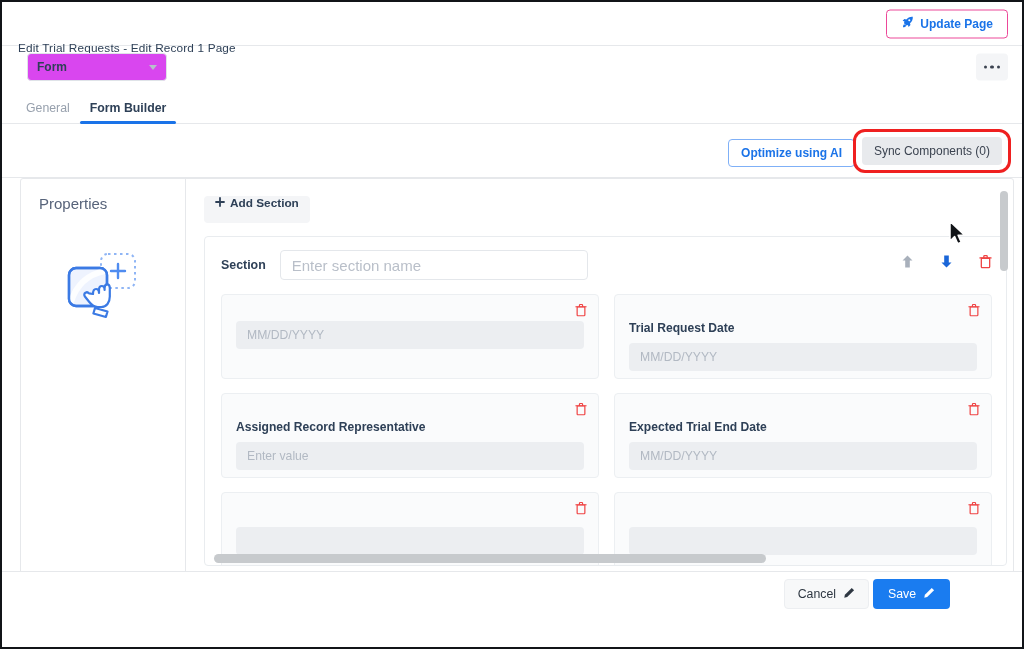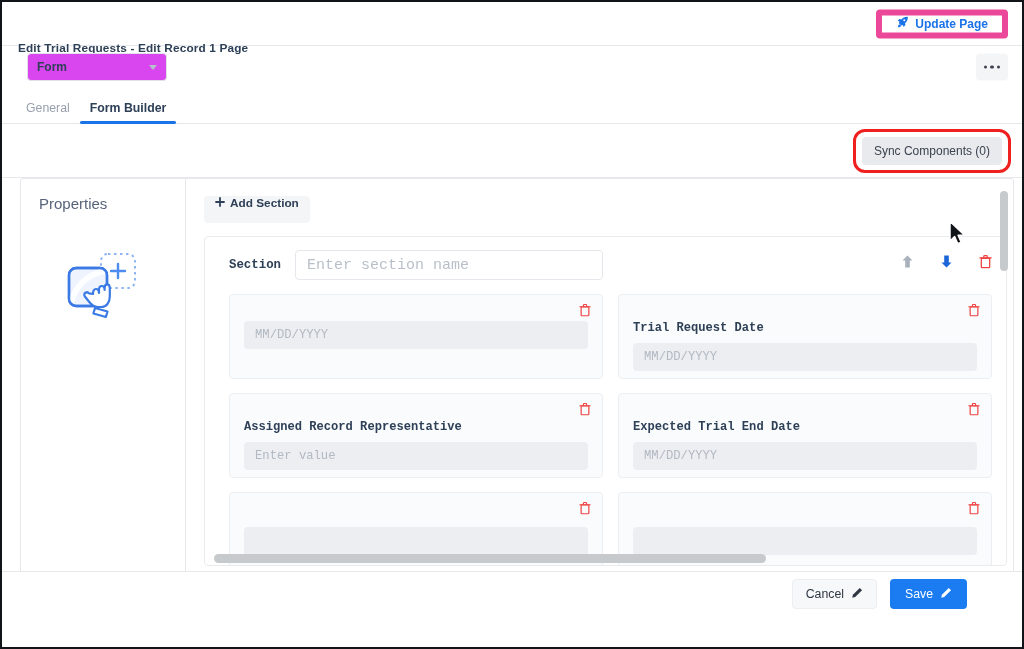--- a/index.html
+++ b/index.html
@@ -43,33 +43,33 @@
   
   .crumbrow {
     position: relative;
     height: 44px;
     border-bottom: 1px solid #e6e8eb;
     display: flex; align-items: center;
   }
   .breadcrumb {
     margin-left: 16px;
     font-size: 11.8px;
-    font-weight: bold;
+    font-weight: normal;
     color: #2e4057;
     letter-spacing: .15px;
     white-space: nowrap;
     margin-top: 48px;
   }
   .update-btn {
     position: absolute; right: 14px; top: 50%;
     transform: translateY(-50%);
     height: 29px;
     display: flex; align-items: center; gap: 6px;
     padding: 0 14px;
-    border: 6px solid #ec4899;
+    border: 1px solid #ec4899;
     border-radius: 4px;
     background: #ffffff;
     color: #1a73e8;
     font-size: 12px;
     font-weight: bold;
     cursor: pointer;
     white-space: nowrap;
   }
   .rocket { display: block; }
 
@@ -227,24 +227,23 @@
     cursor: pointer;
     font-family: inherit;
   }
   .section-card {
     position: relative;
     margin-top: 13px;
     margin-right: 6px;
     border: 1px solid #e9ecef;
     border-radius: 4px;
     background: #ffffff;
-    padding: 13px 14px 0 24px;
+    padding: 13px 14px 0 16px;
     height: 330px;
     overflow: hidden;
-    font-family: Liberation Mono, monospace;
   }
   .section-head {
     display: flex; align-items: center; gap: 14px;
     position: relative;
   }
   .section-label {
     font-size: 12.4px; font-weight: bold; color: #2e4057;
     white-space: nowrap;
   }
   .section-name-input {
@@ -321,22 +320,22 @@
   
   .footer {
     position: absolute;
     left: 0; right: 0; bottom: 0;
     height: 76px;
     border-top: 1px solid #e6e8eb;
     background: #ffffff;
   }
   .footer-btns {
     position: absolute;
-    right: 55px; top: 7px;
-    display: flex; align-items: center; gap: 13px; padding-left: 33px;
+    right: 72px; top: 7px;
+    display: flex; align-items: center; gap: 4px; padding-left: 33px;
   }
   .cancel-btn {
     height: 30px; padding: 0 13px;
     display: flex; align-items: center; gap: 7px;
     background: #f7f8f9;
     border: 1px solid #eceef1;
     border-radius: 4px;
     color: #2e3742;
     font-size: 12.3px;
     cursor: pointer;
@@ -392,20 +391,21 @@
       <i></i>
     </div>
   </div>
 
   <div class="tabs">
     <div class="tab">General</div>
     <div class="tab active">Form Builder</div>
   </div>
 
   <div class="actionrow">
+    <div class="opt-ai-btn">Optimize using AI</div>
     <div class="sync-wrap">
       <button class="sync-btn">Sync Components (0)</button>
     </div>
   </div>
 
   <div class="body-area">
     <div class="builder-box">
 
       <div class="props-panel">
         <div class="props-title">Properties</div>

